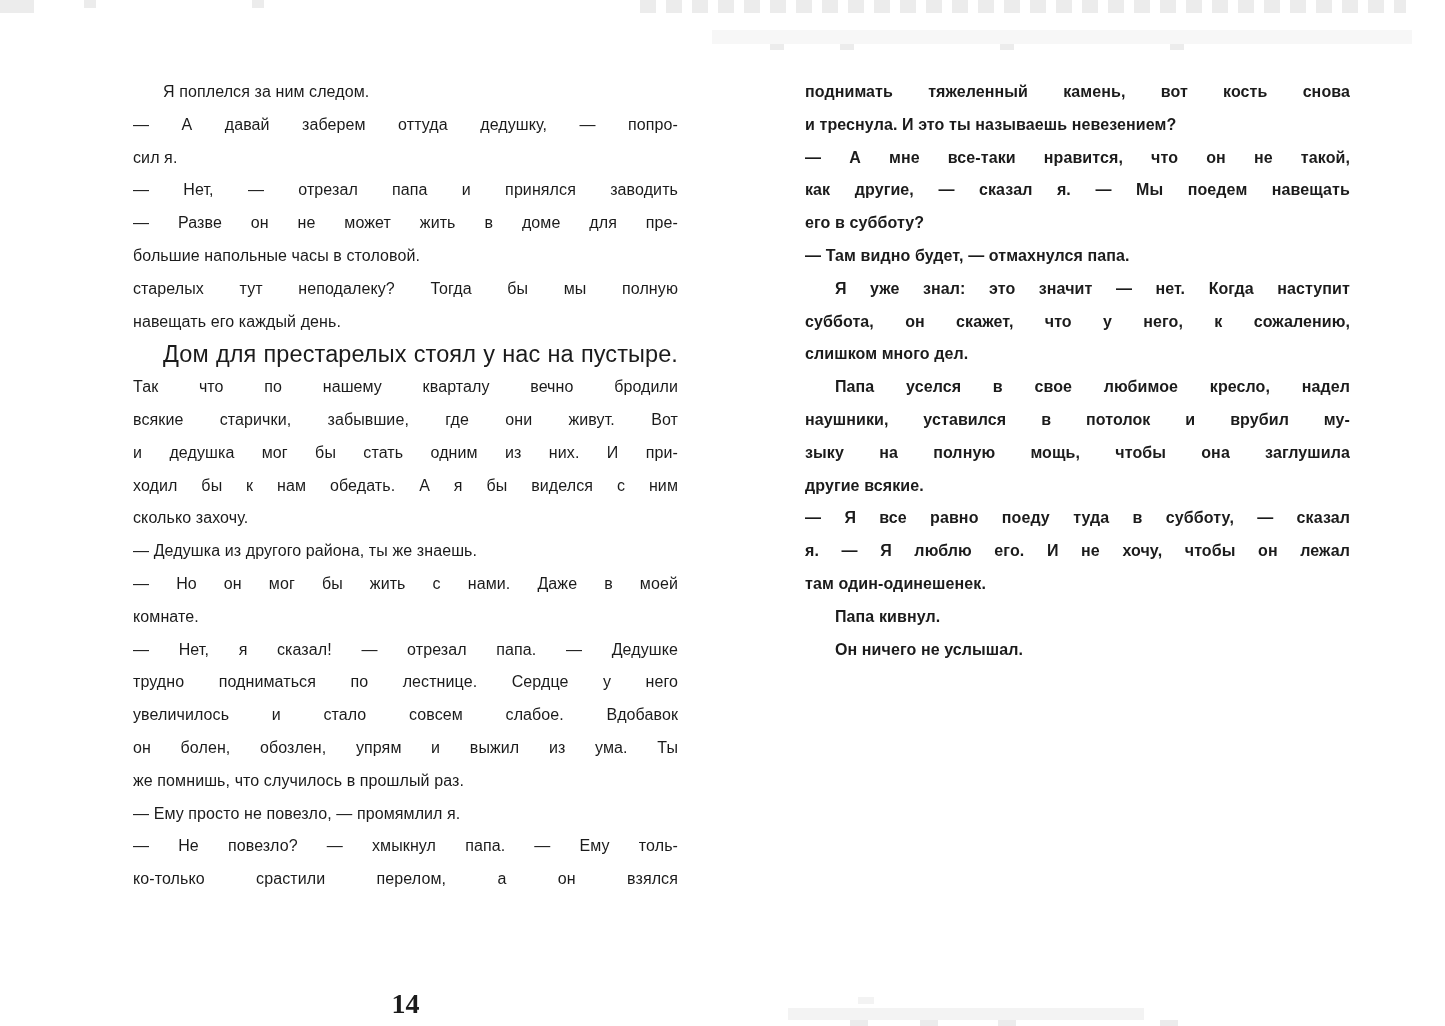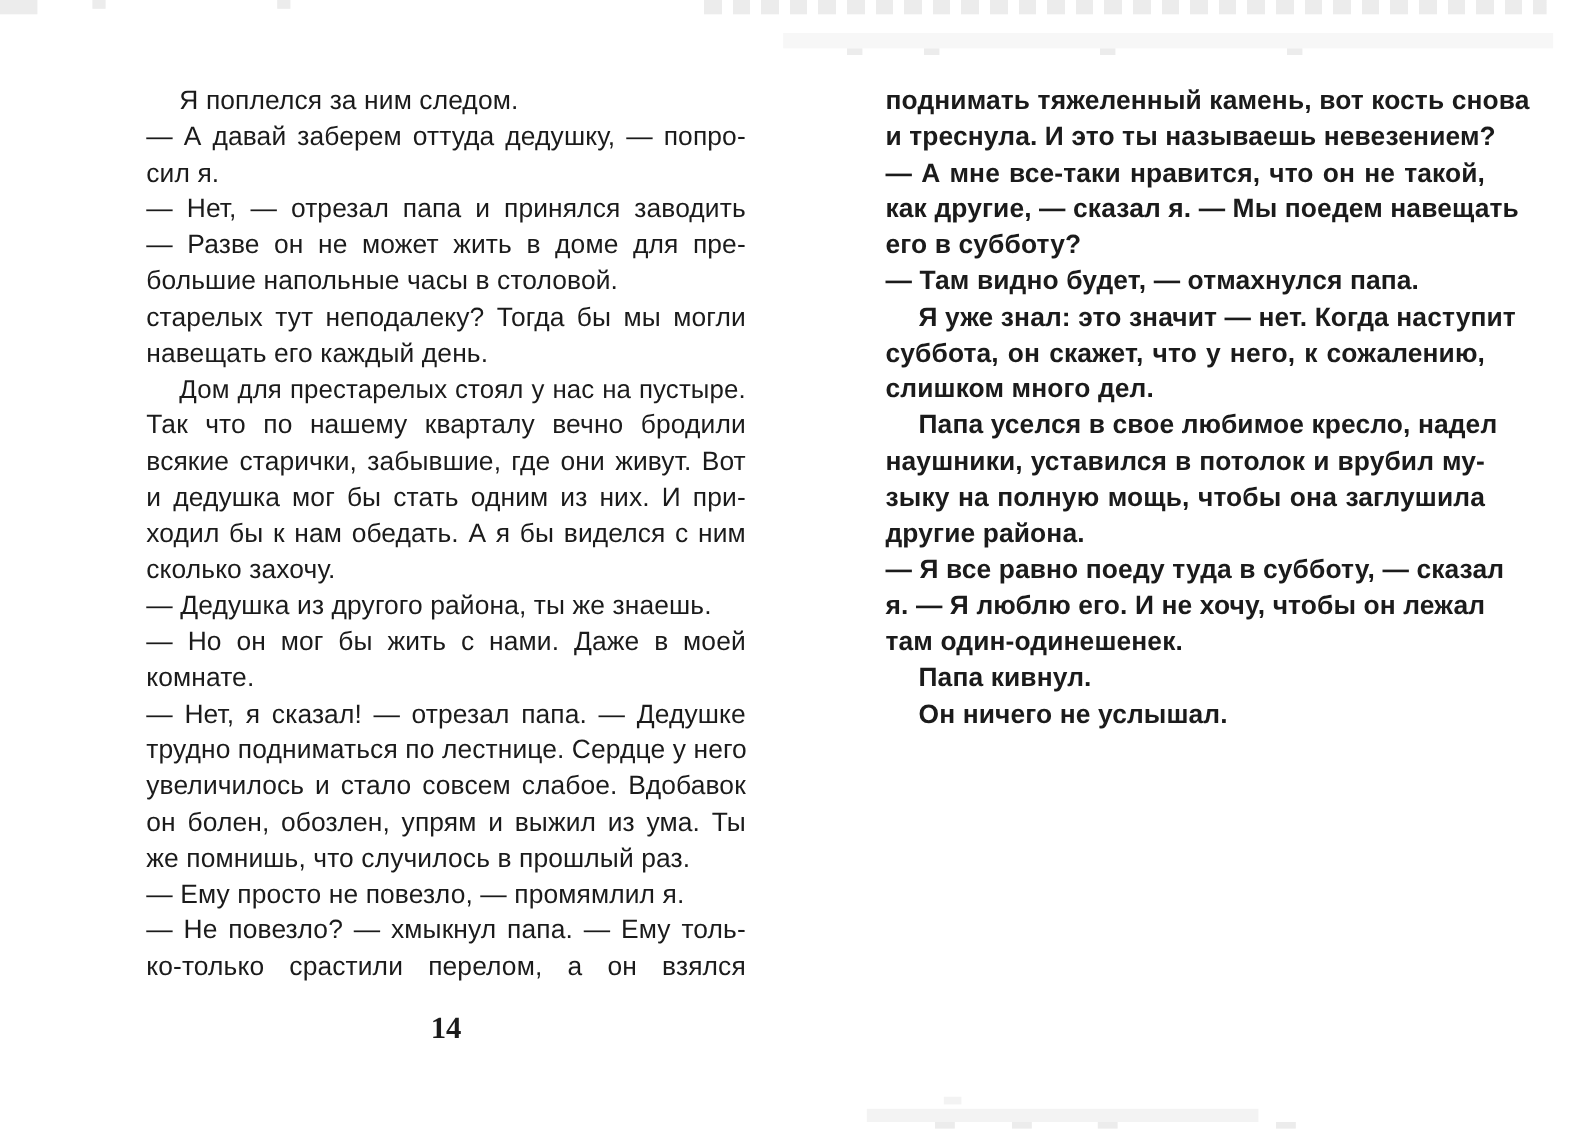--- a/index.html
+++ b/index.html
@@ -7,31 +7,31 @@
   .page{
     position:relative;width:1445px;height:1026px;
     background:var(--paper,#fff);
     color:var(--ink,#1b1b1b);
     font-family:"Liberation Sans", sans-serif;
   }
   .col{position:absolute;top:76px;width:545px;}
   .col-left{left:133px;}
   .col-right{left:805px;font-weight:bold;}
   .ln{
-    font-size:24px;
+    font-size:16px;
     line-height:32.8px;
     height:32.8px;
     white-space:nowrap;
     text-align:left;
     letter-spacing:0.1px;
   }
   .ln.just{text-align:justify;text-align-last:justify;}
   .ln.ind{padding-left:30px;}
   .pagenum{
-    position:absolute;left:133px;top:920px;width:545px;
+    position:absolute;left:133px;top:988px;width:545px;
     text-align:center;
     font-family:"Liberation Serif", serif;
     font-weight:bold;font-size:28px;
     color:var(--ink,#1b1b1b);
   }
   
   .art{position:absolute;pointer-events:none;}
   .art-top-dashes{left:640px;top:0;width:766px;height:13px;
     background:repeating-linear-gradient(90deg,var(--art,#ececec) 0 16px,transparent 16px 26px);}
   .art-top-band{left:712px;top:30px;width:700px;height:14px;background:#f7f7f7;}
@@ -63,21 +63,21 @@
   <div class="art art-tick" style="left:998px;top:1020px;width:18px;height:6px;"></div>
   <div class="art art-tick" style="left:1160px;top:1020px;width:18px;height:6px;"></div>
 
   <div class="col col-left" id="col-left">
       <div class="ln ind">Я поплелся за ним следом.</div>
       <div class="ln just">— А давай заберем оттуда дедушку, — попро-</div>
       <div class="ln">сил я.</div>
       <div class="ln just">— Нет, — отрезал папа и принялся заводить</div>
       <div class="ln just">— Разве он не может жить в доме для пре-</div>
       <div class="ln">большие напольные часы в столовой.</div>
-      <div class="ln just">старелых тут неподалеку? Тогда бы мы могли</div>
+      <div class="ln just">старелых тут неподалеку? Тогда бы мы полную</div>
       <div class="ln">навещать его каждый день.</div>
       <div class="ln just ind" style="font-size: 23.5px;">Дом для престарелых стоял у нас на пустыре.</div>
       <div class="ln just">Так что по нашему кварталу вечно бродили</div>
       <div class="ln just">всякие старички, забывшие, где они живут. Вот</div>
       <div class="ln just">и дедушка мог бы стать одним из них. И при-</div>
       <div class="ln just">ходил бы к нам обедать. А я бы виделся с ним</div>
       <div class="ln">сколько захочу.</div>
       <div class="ln">— Дедушка из другого района, ты же знаешь.</div>
       <div class="ln just">— Но он мог бы жить с нами. Даже в моей</div>
       <div class="ln">комнате.</div>
@@ -96,21 +96,21 @@
       <div class="ln just">— А мне все-таки нравится, что он не такой,</div>
       <div class="ln just">как другие, — сказал я. — Мы поедем навещать</div>
       <div class="ln">его в субботу?</div>
       <div class="ln">— Там видно будет, — отмахнулся папа.</div>
       <div class="ln just ind">Я уже знал: это значит — нет. Когда наступит</div>
       <div class="ln just">суббота, он скажет, что у него, к сожалению,</div>
       <div class="ln">слишком много дел.</div>
       <div class="ln just ind">Папа уселся в свое любимое кресло, надел</div>
       <div class="ln just">наушники, уставился в потолок и врубил му-</div>
       <div class="ln just">зыку на полную мощь, чтобы она заглушила</div>
-      <div class="ln">другие района.</div>
+      <div class="ln">другие всякие.</div>
       <div class="ln just">— Я все равно поеду туда в субботу, — сказал</div>
       <div class="ln just">я. — Я люблю его. И не хочу, чтобы он лежал</div>
       <div class="ln">там один-одинешенек.</div>
       <div class="ln ind">Папа кивнул.</div>
       <div class="ln ind">Он ничего не услышал.</div>
     </div>
 
   <div class="pagenum">14</div>
 
 </div>

